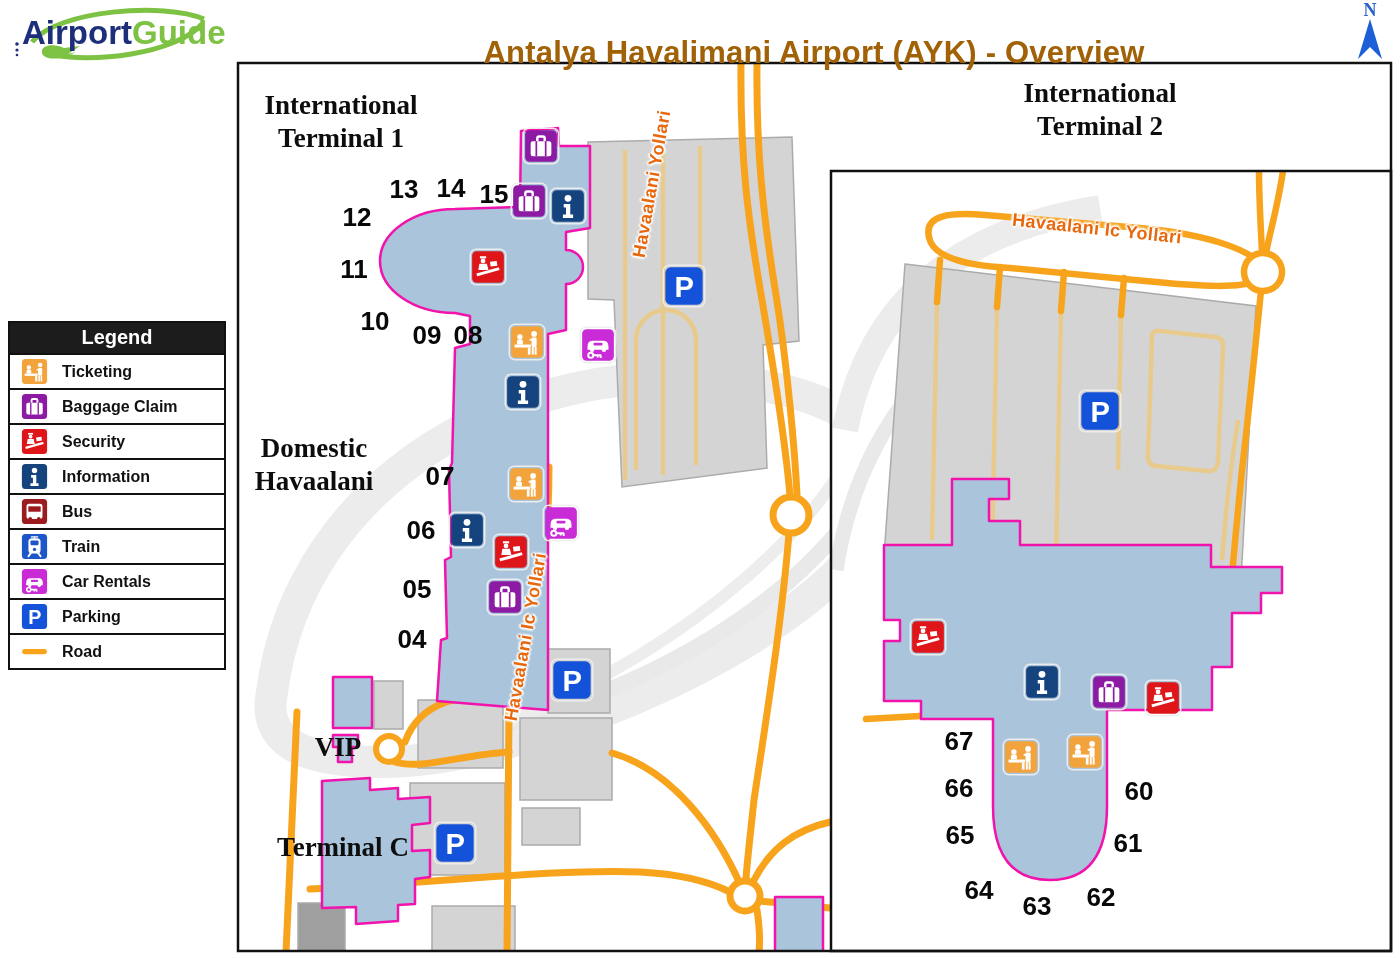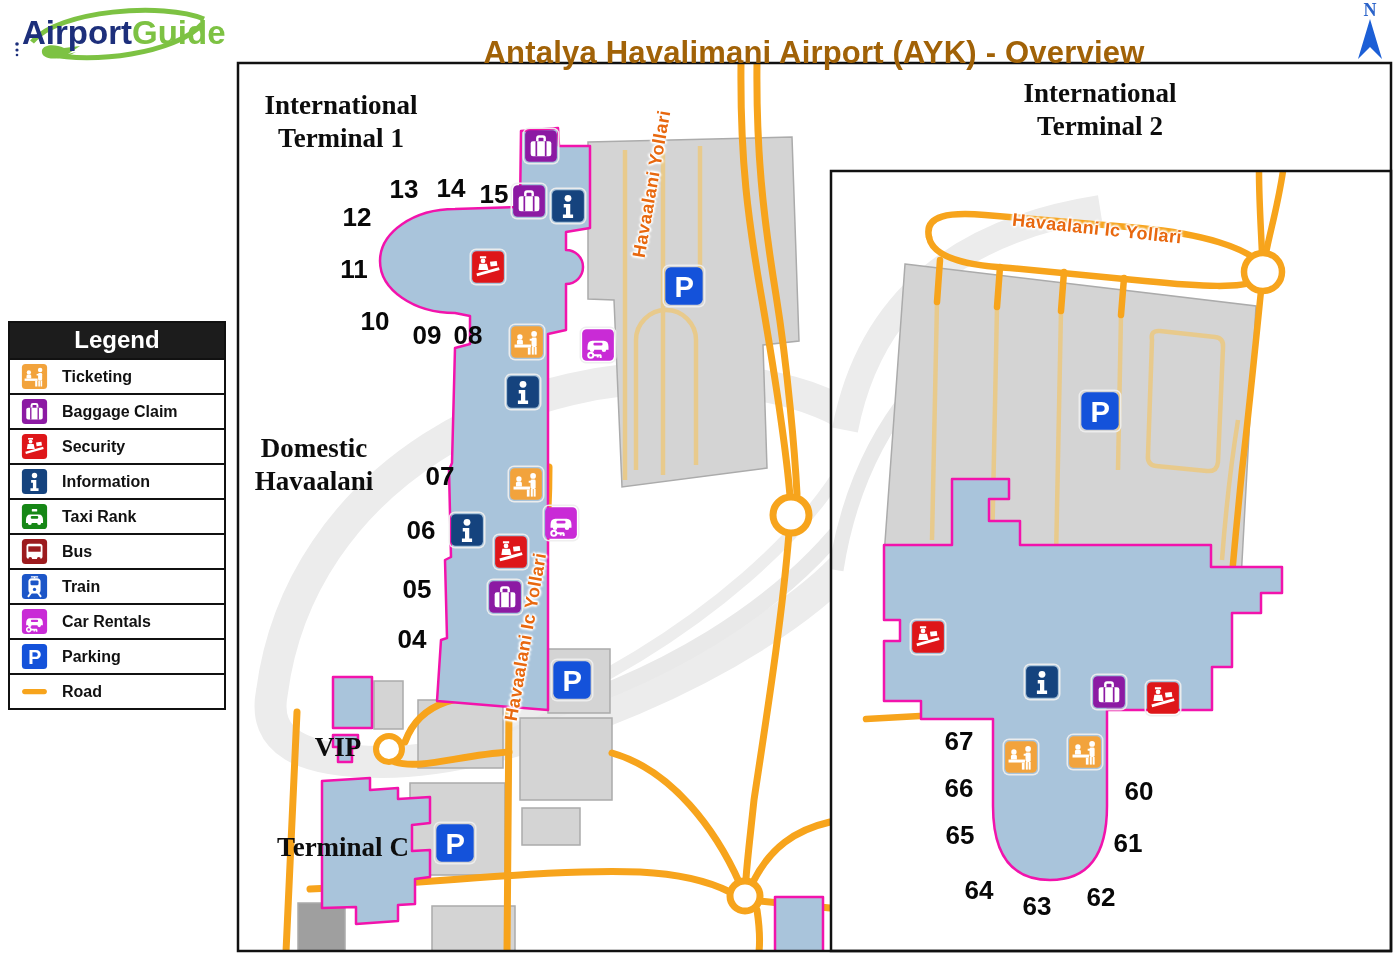--- a/index.html
+++ b/index.html
@@ -12,21 +12,21 @@
       font-size:31px;font-weight:bold;color:#a16207;letter-spacing:.2px;}
   .compass{position:absolute;left:1344px;top:1px;width:52px;text-align:center;}
   .compass .n{display:block;font:bold 18px "Liberation Serif",serif;color:#2b63c9;line-height:18px;}
 
   
   .map-art{position:absolute;left:0;top:0;width:1400px;height:958px;}
 
   
   .legend{position:absolute;left:8px;top:321px;width:218px;background:#fff;
       border:2px solid #111;box-sizing:border-box;}
-  .legend-header{background:#1c1c1c;color:#fff;text-align:center;font-size:24px;
+  .legend-header{background:#1c1c1c;color:#fff;text-align:center;font-size:20px;
       font-weight:bold;padding:3px 0 4px;}
   .legend-row{display:flex;align-items:center;gap:14px;height:33px;padding-left:11px;
       border-top:2px solid #111;background:#fff;}
   .legend-row svg{width:27px;height:27px;flex:0 0 27px;}
   .legend-label{font-size:16px;font-weight:bold;color:#111;text-align:center;}
 
   
   .terminal-label{position:absolute;transform:translate(-50%,-50%);text-align:center;
       font-family:"Liberation Serif",serif;font-weight:bold;font-size:27px;color:#0d0d0d;
       line-height:1.22;white-space:nowrap;}
@@ -267,26 +267,20 @@
       <span class="legend-label">Security</span>
     </div>
 
     <div class="legend-row">
       <svg viewBox="0 0 24 24" style="color: rgb(21, 67, 126);">
             <use href="#sym-info"></use>
           </svg>
       <span class="legend-label">Information</span>
     </div>
 
-    <div class="legend-row">
-      <svg viewBox="0 0 24 24" style="color: rgb(22, 135, 22);">
-            <use href="#sym-taxi"></use>
-          </svg>
-      <span class="legend-label">Taxi Rank</span>
-    </div>
 
     <div class="legend-row">
       <svg viewBox="0 0 24 24" style="color: rgb(156, 27, 30);">
             <use href="#sym-bus"></use>
           </svg>
       <span class="legend-label">Bus</span>
     </div>
 
     <div class="legend-row">
       <svg viewBox="0 0 24 24" style="color: rgb(28, 86, 200);">

